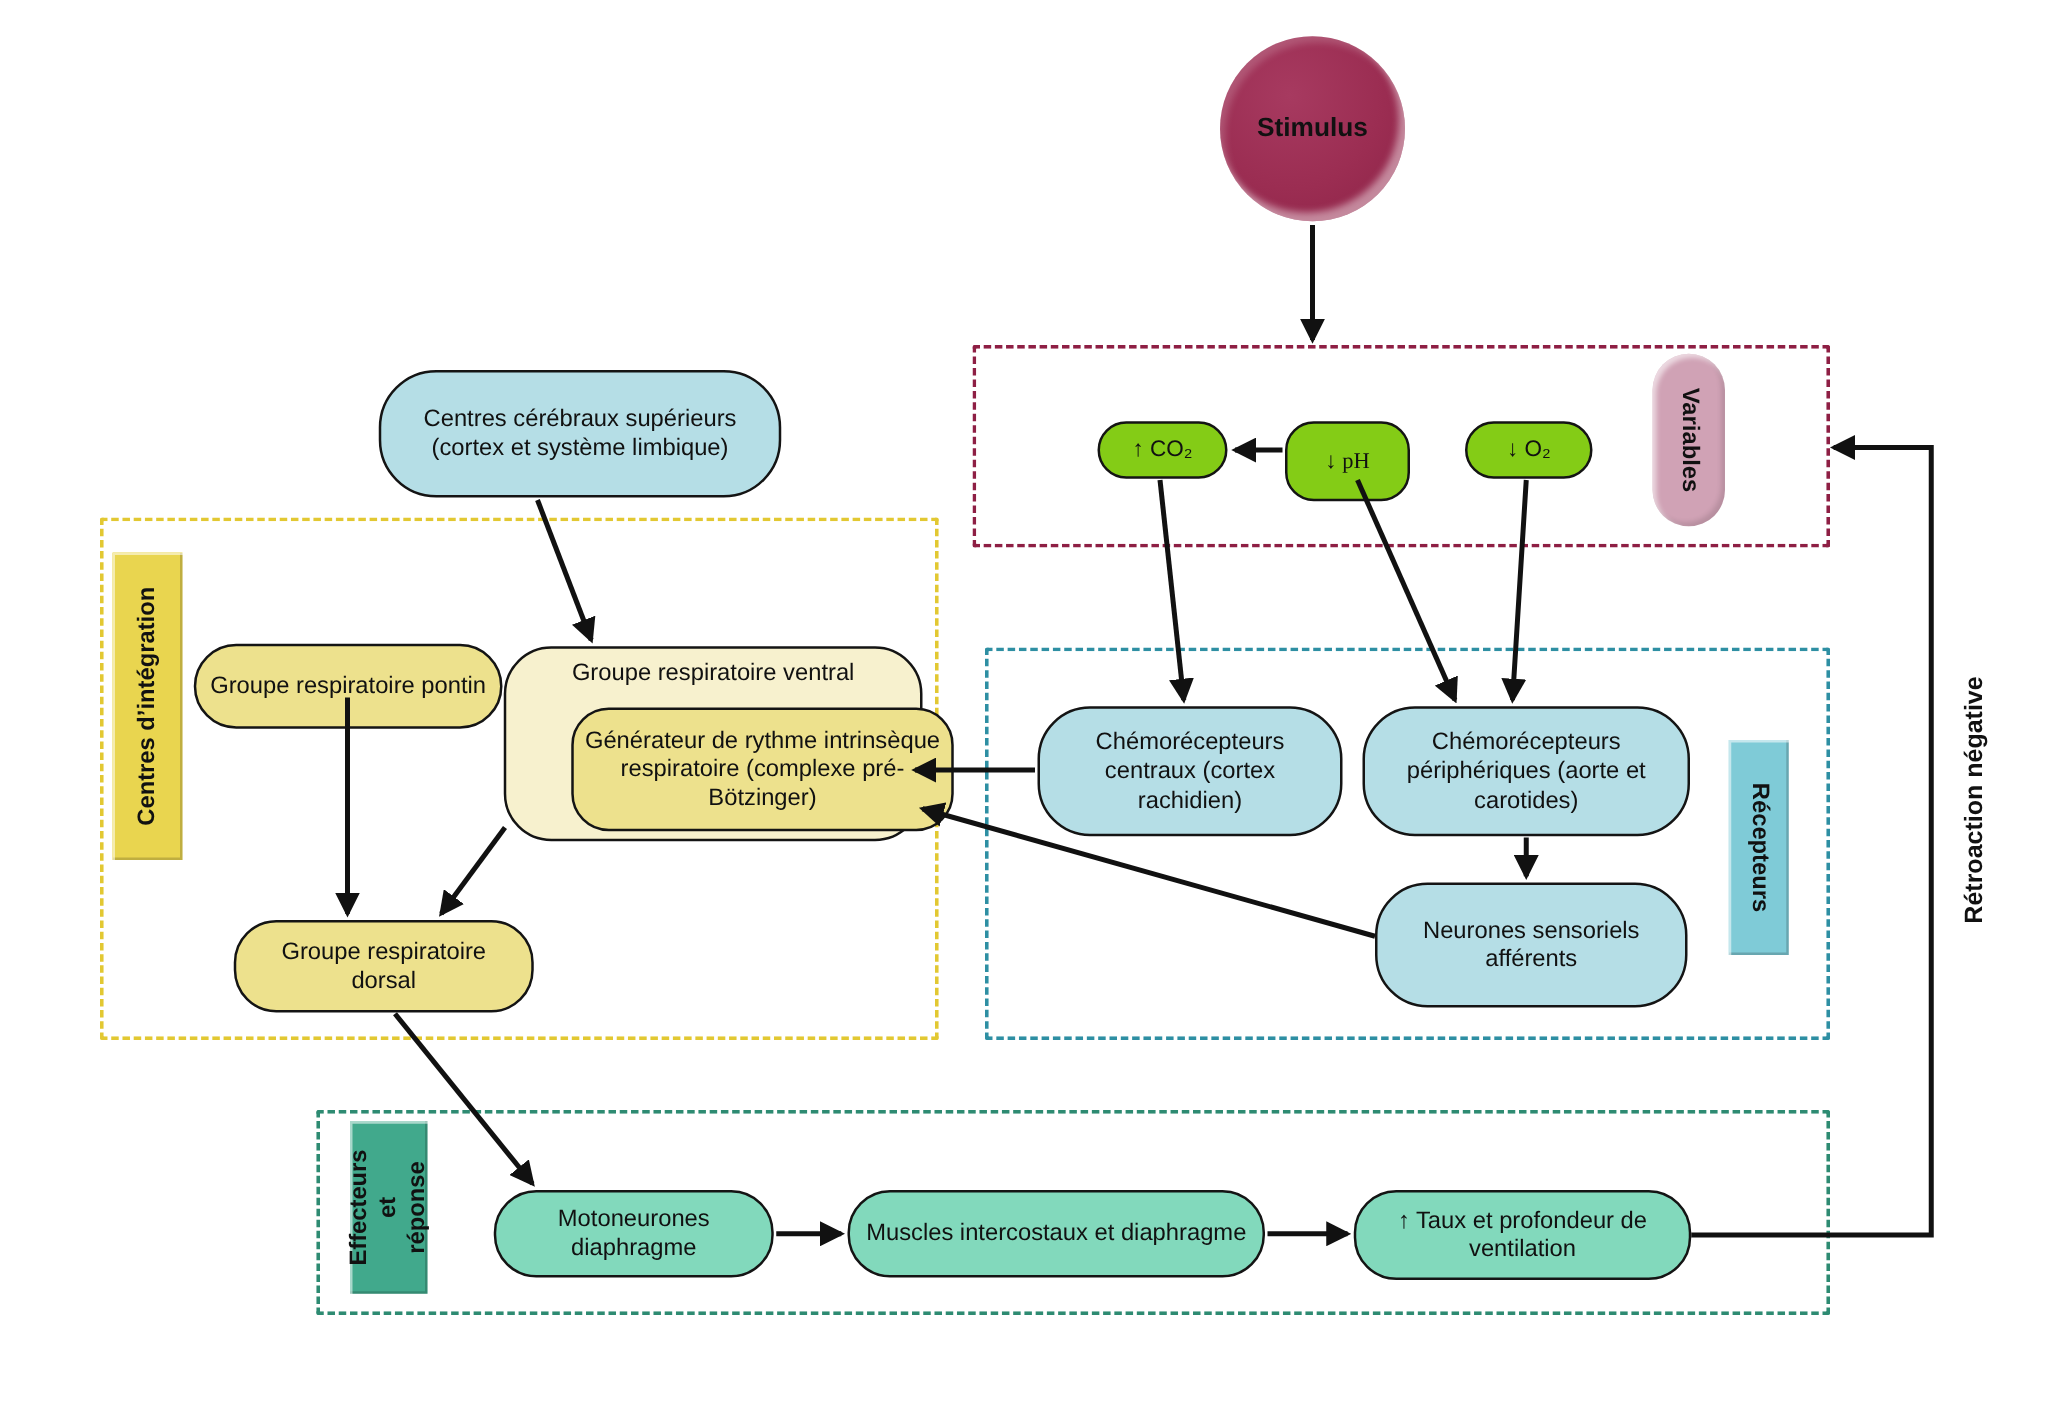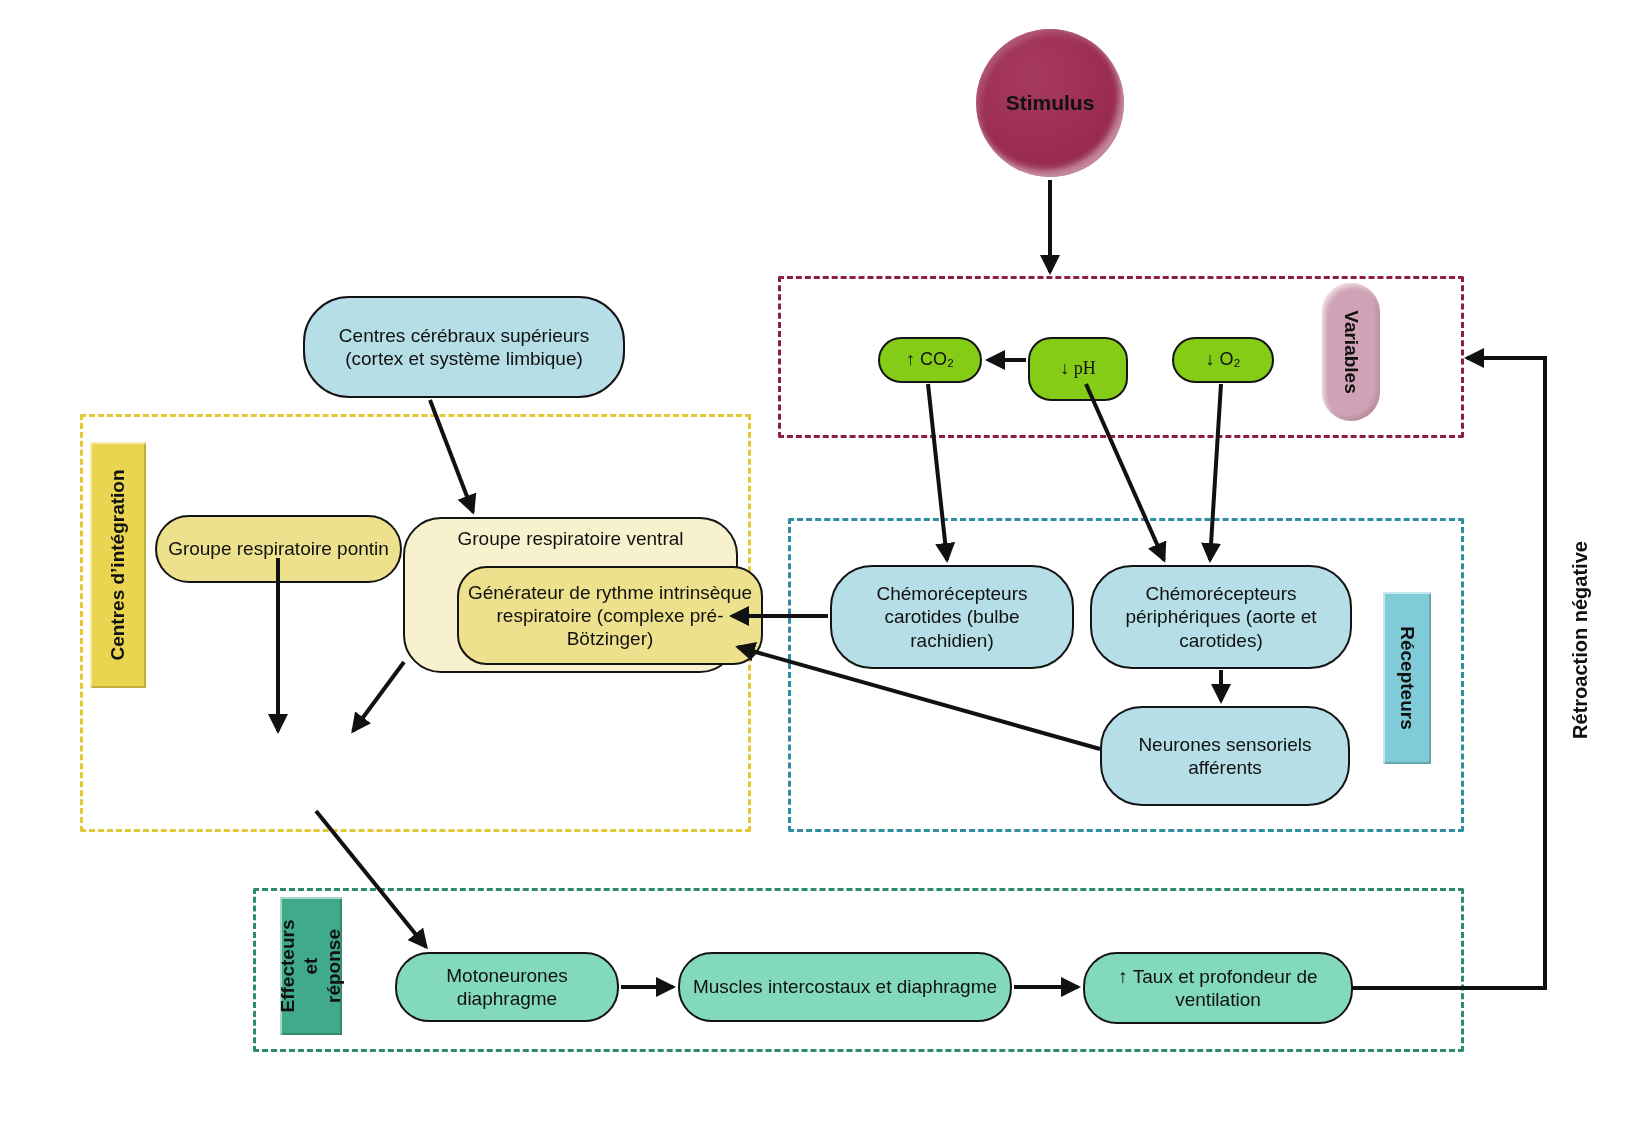--- a/index.html
+++ b/index.html
@@ -95,31 +95,32 @@
   </div>
 
   <div class="stimulus">
     <span>Stimulus</span>
   </div>
 
   <div class="node pill n-co2">↑ CO₂</div>
   <div class="node pill n-ph">↓ pH</div>
   <div class="node pill n-o2">↓ O₂</div>
 
-  <div class="node blue n-central">Chémorécepteurs carotides (bulbe rachidien)</div>
+  <div class="node blue n-central">Chémorécepteurs centraux (cortex rachidien)</div>
   <div class="node blue n-peripheral">Chémorécepteurs périphériques (aorte et carotides)</div>
   <div class="node blue n-afferent">Neurones sensoriels afférents</div>
 
   <div class="node blue n-higher">Centres cérébraux supérieurs (cortex et système limbique)</div>
 
   <div class="node yellow n-pontine">Groupe respiratoire pontin</div>
   <div class="node n-ventral">
     <div class="ventral-title">Groupe respiratoire ventral</div>
   </div>
   <div class="node yellow n-generator">Générateur de rythme intrinsèque respiratoire (complexe pré-Bötzinger)</div>
+  <div class="node yellow n-dorsal">Groupe respiratoire dorsal</div>
 
   <div class="node green n-moto">Motoneurones diaphragme</div>
   <div class="node green n-muscles">Muscles intercostaux et diaphragme</div>
   <div class="node green n-vent">↑ Taux et profondeur de ventilation</div>
 
   <svg id="arrows" viewBox="0 0 1646 1129" xmlns="http://www.w3.org/2000/svg">
     <defs>
       <marker id="ah" viewBox="0 0 10 10" refX="8.5" refY="5" markerWidth="5" markerHeight="5" orient="auto">
         <path d="M0,0 L10,5 L0,10 z" fill="#111"></path>
       </marker>

